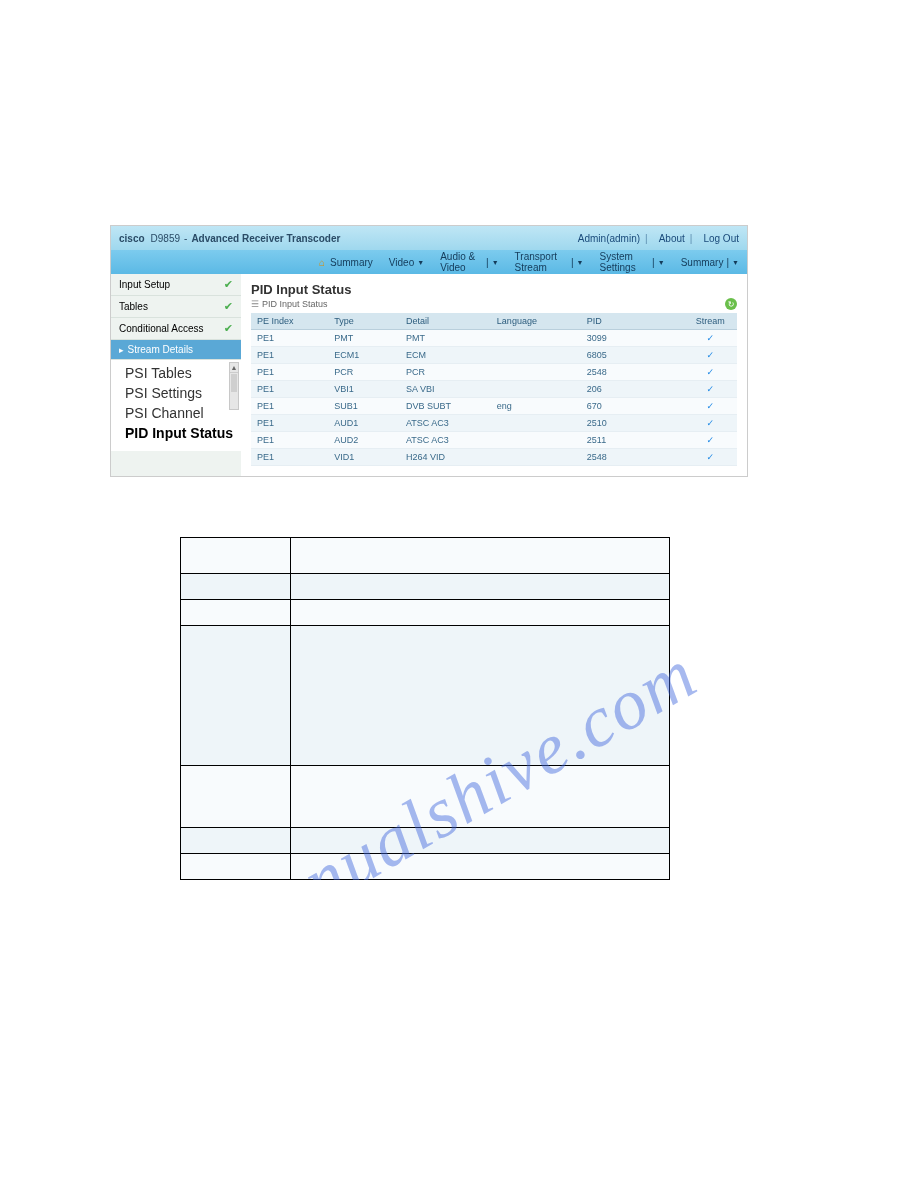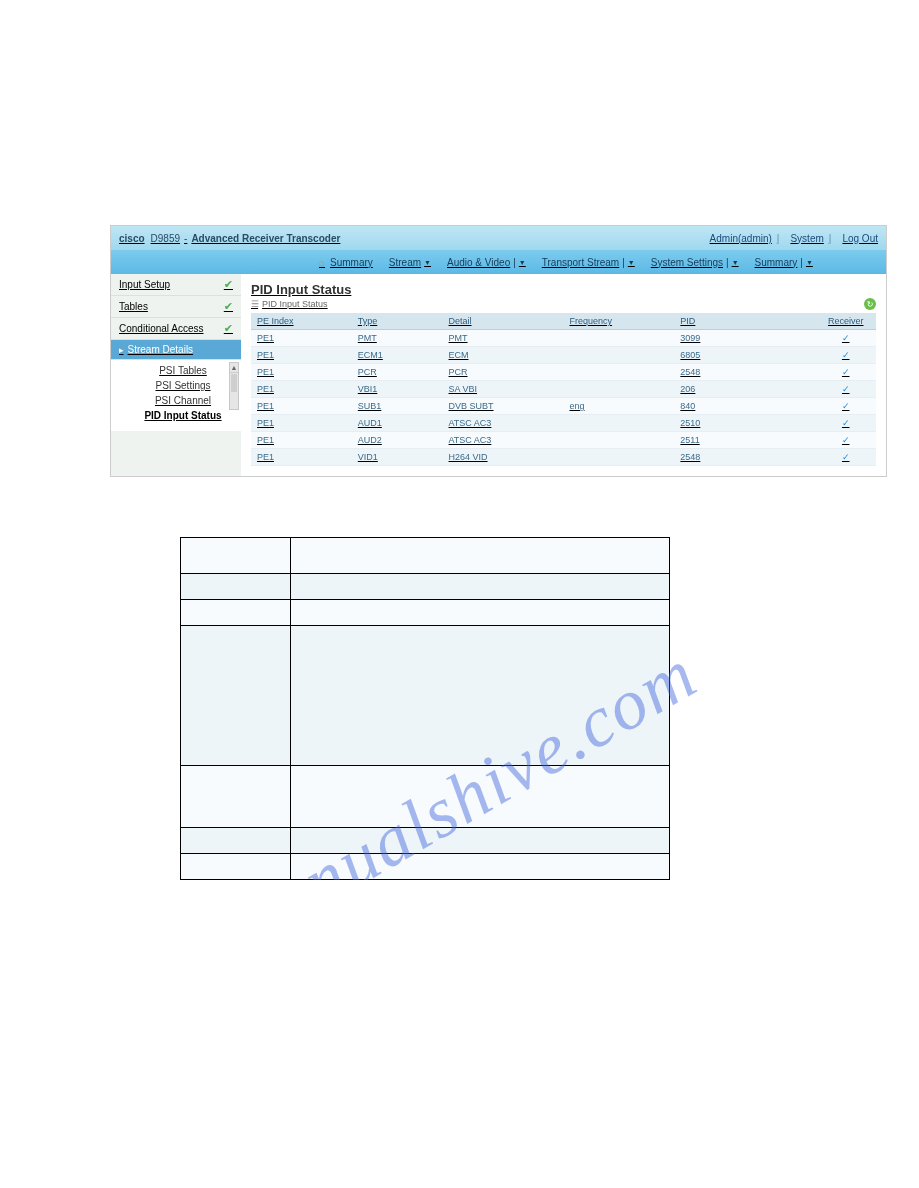--- a/index.html
+++ b/index.html
@@ -1,38 +1,38 @@
 <!DOCTYPE html>
 <html><head>
 <meta charset="utf-8">
 <style>
   * { box-sizing: border-box; margin: 0; padding: 0; }
   body { font-family: Arial, sans-serif; background: #fff; width: 919px; }
   .page { width: 919px; position: relative; }
-  .screenshot { margin: 225px 110px 12px 110px; width: 777px; border: 1px solid #ccc; position: relative; overflow: hidden; text-decoration: underline; }
+  .screenshot { margin: 225px 110px 12px 110px; width: 638px; border: 1px solid #ccc; position: relative; overflow: hidden; }
   .watermark { position: absolute; left: 50%; top: 88%; transform: translate(-50%,-50%) rotate(-30deg); font-size: 72px; color: rgba(60,100,220,0.45); font-style: italic; font-family: Georgia, serif; pointer-events: none; z-index: 50; white-space: nowrap; letter-spacing: 2px; }
   .hdr { background: linear-gradient(#bfe6f5,#9fd8ee); height: 24px; display: flex; align-items: center; padding: 0 8px; font-size: 10px; color: #2a4b66; }
   .hdr .brand { font-weight: bold; margin-right: 6px; }
   .hdr .dash { margin: 0 4px; }
   .hdr .title { font-weight: bold; }
   .hdr .sp { flex: 1; }
   .hdr .link { color: #1a4a7a; margin-left: 6px; }
   .hdr .sep { margin: 0 5px; color: #5e8fb0; }
   .navbar { background: linear-gradient(#7ccbee,#5bb9e5); height: 24px; display: flex; align-items: center; padding-left: 200px; font-size: 10px; color: #143b5a; }
   .navbar .item { padding: 0 8px; display: flex; align-items: center; gap: 3px; }
   .navbar .caret { font-size: 7px; }
   .navbar .home { color: #e08b00; margin-right: 2px; }
   .body { display: flex; background: #fff; }
   .sidebar { width: 130px; background: #eef3f0; font-size: 10px; }
   .sidebar .sec { display: flex; align-items: center; justify-content: space-between; padding: 4px 8px; border-bottom: 1px solid #d9e2dd; }
   .sidebar .sec.active { background: #5aa8d6; color: #fff; }
   .sidebar .sec .chk { color: #4caf50; font-size: 11px; }
   .sidebar .sec.active .arrow { color: #fff; font-size: 9px; }
   .sidebar .sub { background: #fff; padding: 3px 0 8px 14px; }
-  .sidebar .sub .row { padding: 2px 0; font-size: 10px; color: #333; text-align: center; }
+  .sidebar .sub .row { padding: 2px 0; font-size: 14px; color: #333; }
   .sidebar .sub .row.sel { color: #000; font-weight: bold; }
   .content { flex: 1; padding: 8px 10px 10px 10px; position: relative; }
   .content h2 { font-size: 13px; color: #333; margin-bottom: 2px; }
   .content .subtitle { font-size: 9px; color: #666; margin-bottom: 4px; display: flex; align-items: center; gap: 4px; }
   .content .subtitle .bars { color: #888; letter-spacing: -1px; }
   .refresh { position: absolute; right: 10px; top: 24px; width: 12px; height: 12px; border-radius: 50%; background: #6abf4b; font-size: 8px; color: #fff; display: flex; align-items: center; justify-content: center; }
   table { width: 100%; border-collapse: collapse; font-size: 9px; }
   thead th { background: #d5e6ef; color: #2d5d7e; text-align: left; padding: 3px 6px; font-weight: normal; border-bottom: 1px solid #b9cfdc; }
   tbody td { padding: 3px 6px; color: #3a6a8a; border-bottom: 1px solid #e6eef3; }
   tbody tr:nth-child(even) td { background: #eef5f9; }
@@ -56,32 +56,32 @@
   <div class="screenshot">
 
     <div class="hdr">
       <span class="brand">cisco</span>
       <span>D9859</span>
       <span class="dash">-</span>
       <span class="title">Advanced Receiver Transcoder</span>
       <span class="sp"></span>
       <span class="link">Admin(admin)</span>
       <span class="sep">|</span>
-      <span class="link">System</span>
+      <span class="link">About</span>
       <span class="sep">|</span>
       <span class="link">Log Out</span>
     </div>
 
     <div class="navbar">
       <div class="item">
         <span class="home">⌂</span>
         <span>Summary</span>
       </div>
       <div class="item">
-        <span>Stream</span>
+        <span>Video</span>
         <span class="caret">▼</span>
       </div>
       <div class="item">
         <span>Audio &amp; Video</span>
         <span>|</span>
         <span class="caret">▼</span>
       </div>
       <div class="item">
         <span>Transport Stream</span>
         <span>|</span>
@@ -135,23 +135,23 @@
           <span class="bars">☰</span>
           <span>PID Input Status</span>
         </div>
         <div class="refresh">↻</div>
         <table>
           <thead>
             <tr>
               <th class="col-pe">PE Index</th>
               <th class="col-type">Type</th>
               <th class="col-detail">Detail</th>
-              <th class="col-lang">Frequency</th>
+              <th class="col-lang">Language</th>
               <th class="col-pid">PID</th>
-              <th class="col-present">Receiver</th>
+              <th class="col-present">Stream</th>
             </tr>
           </thead>
           <tbody id="pid-rows">
               <tr>
                 <td>PE1</td>
                 <td>PMT</td>
                 <td>PMT</td>
                 <td></td>
                 <td>3099</td>
                 <td class="present">✓</td>
@@ -178,21 +178,21 @@
                 <td>SA VBI</td>
                 <td></td>
                 <td>206</td>
                 <td class="present">✓</td>
               </tr>
               <tr>
                 <td>PE1</td>
                 <td>SUB1</td>
                 <td>DVB SUBT</td>
                 <td>eng</td>
-                <td>840</td>
+                <td>670</td>
                 <td class="present">✓</td>
               </tr>
               <tr>
                 <td>PE1</td>
                 <td>AUD1</td>
                 <td>ATSC AC3</td>
                 <td></td>
                 <td>2510</td>
                 <td class="present">✓</td>
               </tr>

